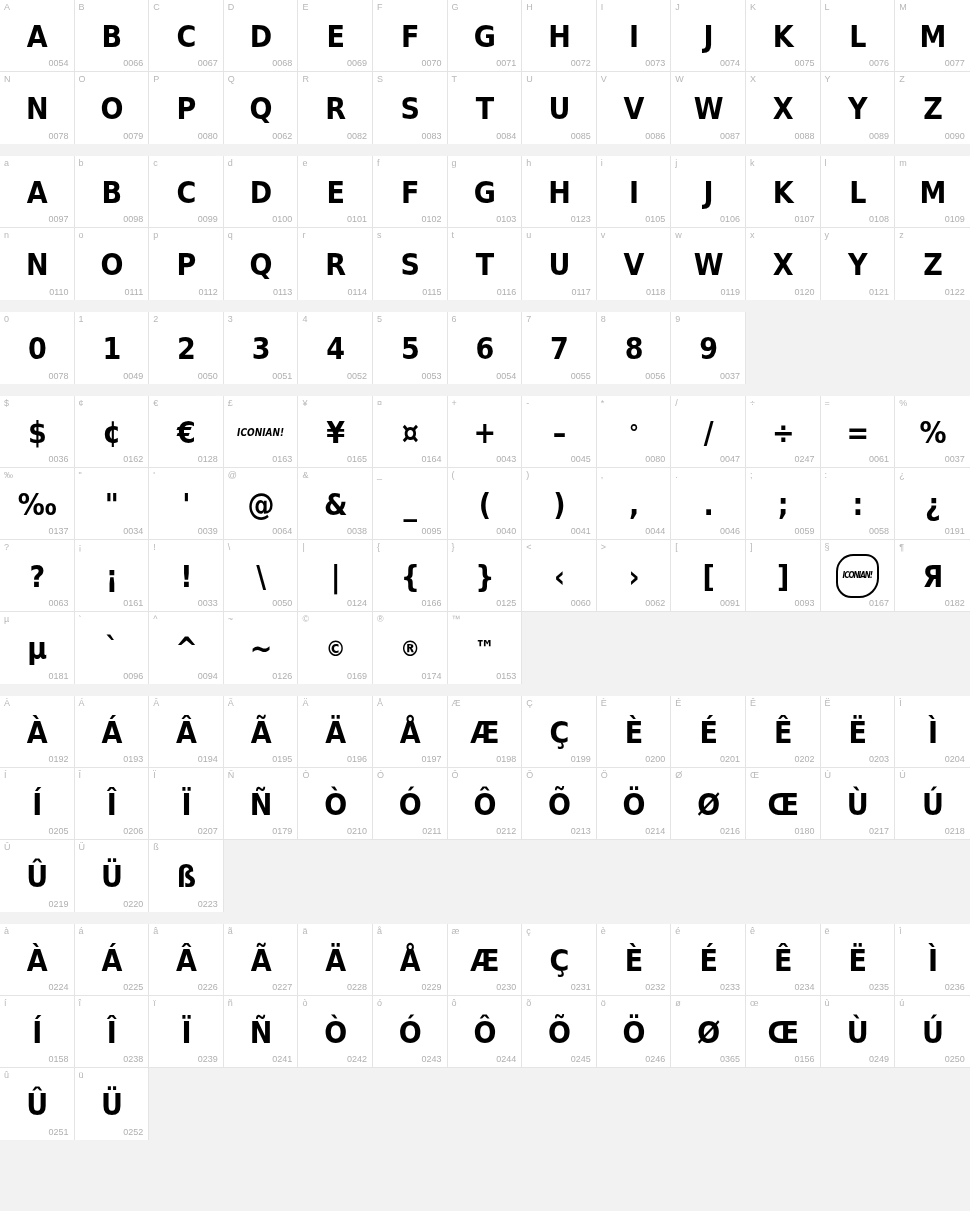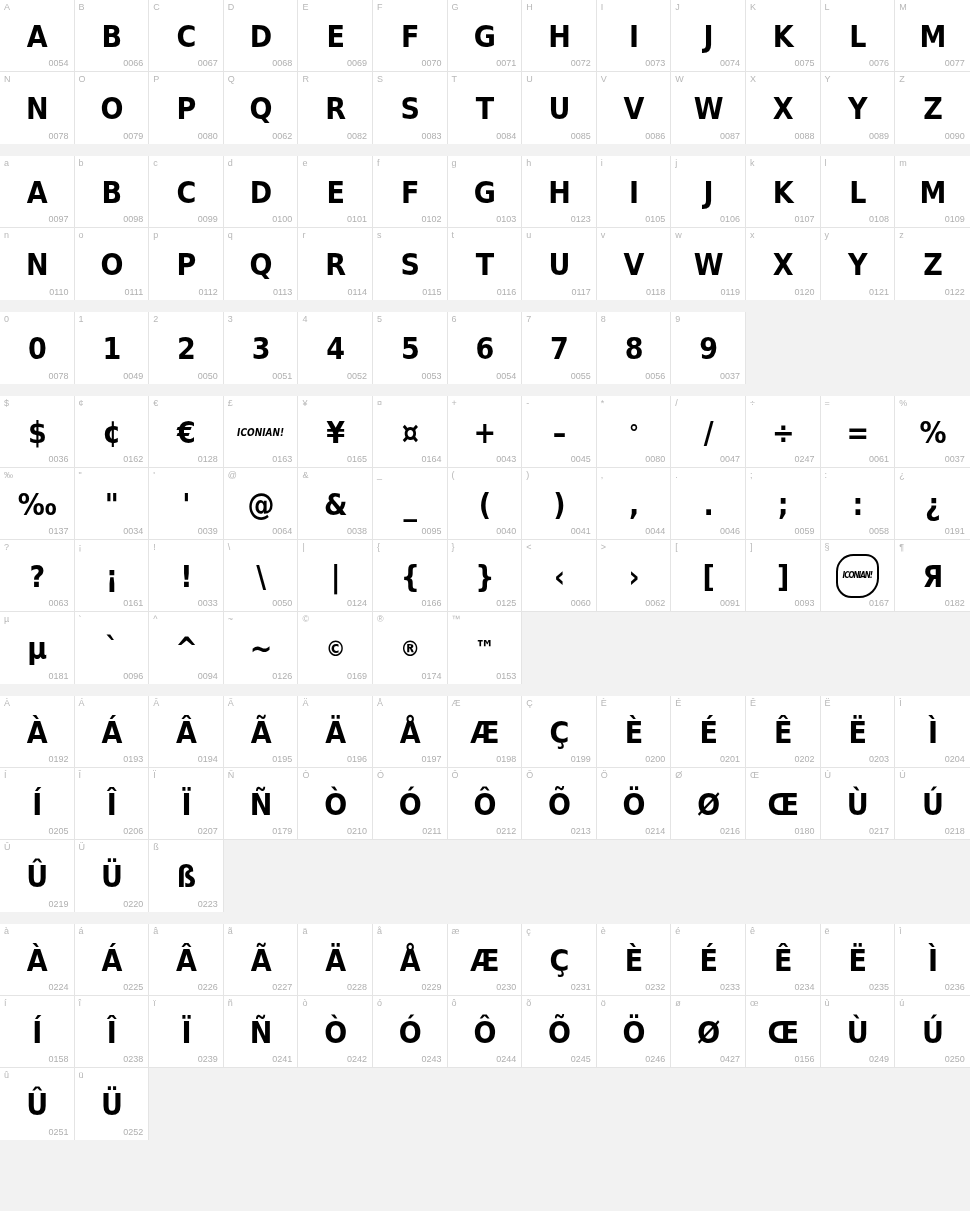--- a/index.html
+++ b/index.html
@@ -954,21 +954,21 @@
             <div class="code">0245</div>
           </div>
           <div class="cell">
             <div class="ch">ö</div>
             <div class="glyph">Ö</div>
             <div class="code">0246</div>
           </div>
           <div class="cell">
             <div class="ch">ø</div>
             <div class="glyph">Ø</div>
-            <div class="code">0427</div>
+            <div class="code">0365</div>
           </div>
           <div class="cell">
             <div class="ch">œ</div>
             <div class="glyph">Œ</div>
             <div class="code">0156</div>
           </div>
           <div class="cell">
             <div class="ch">ù</div>
             <div class="glyph">Ù</div>
             <div class="code">0249</div>

